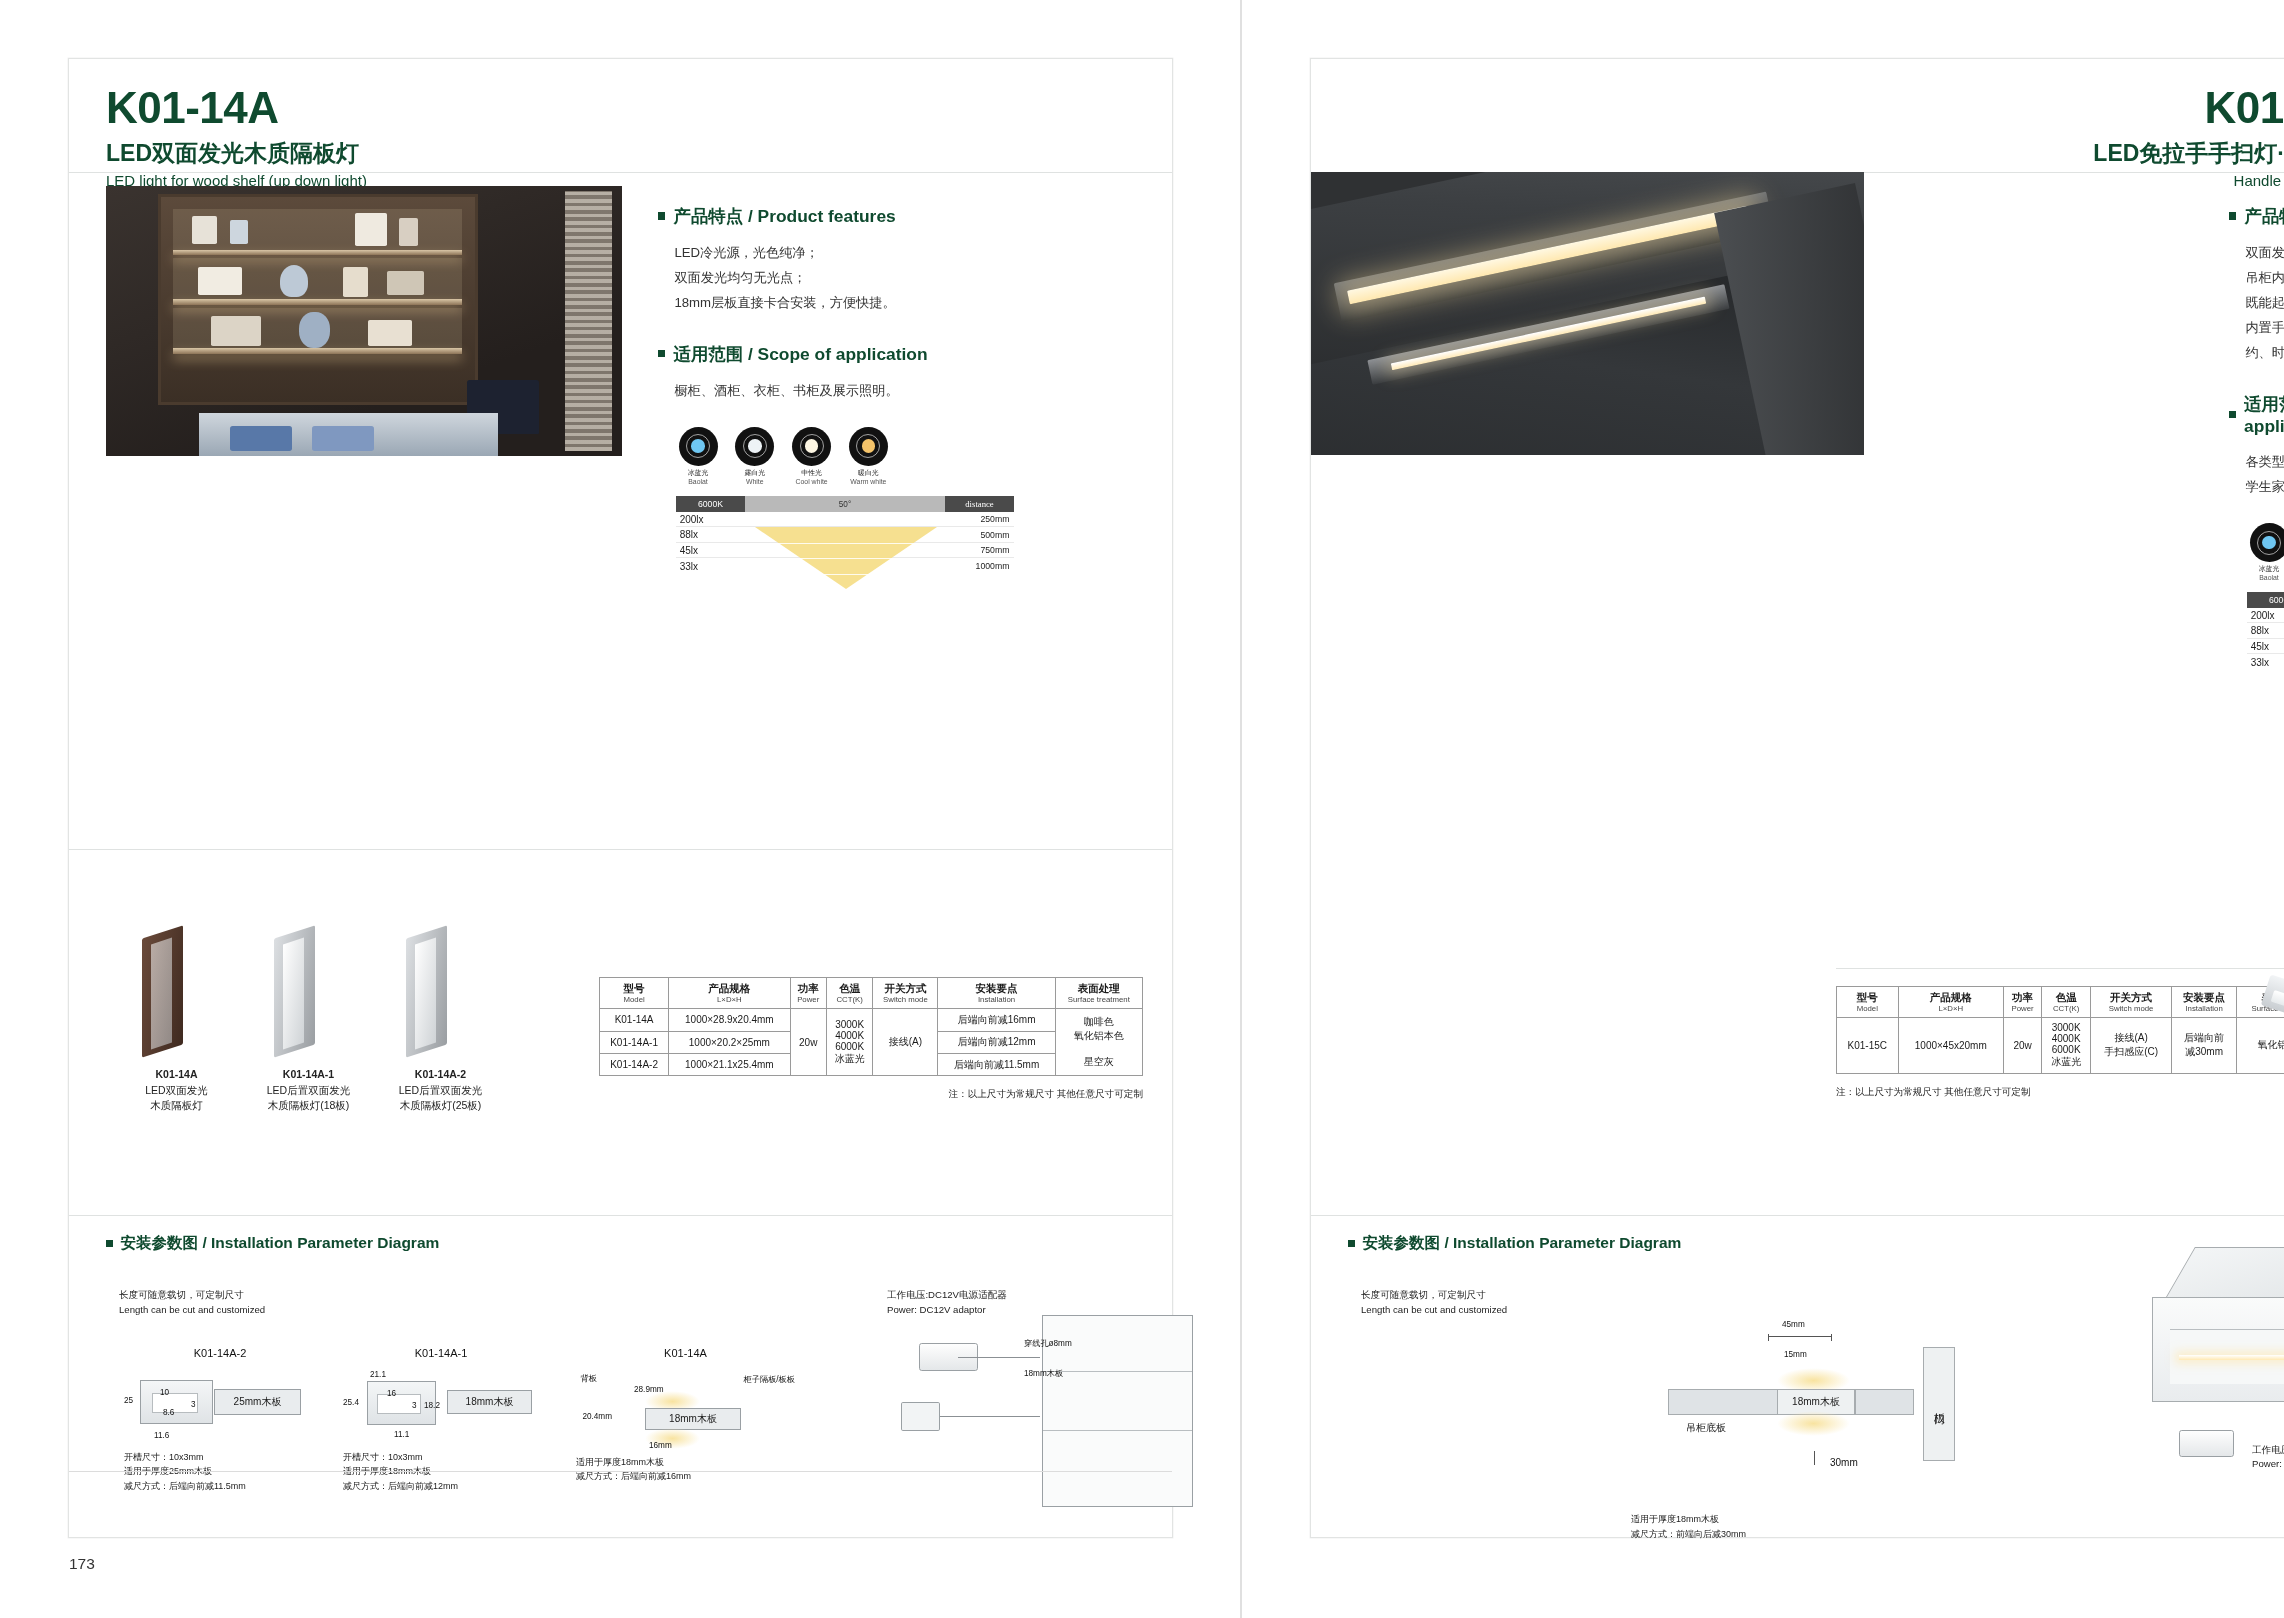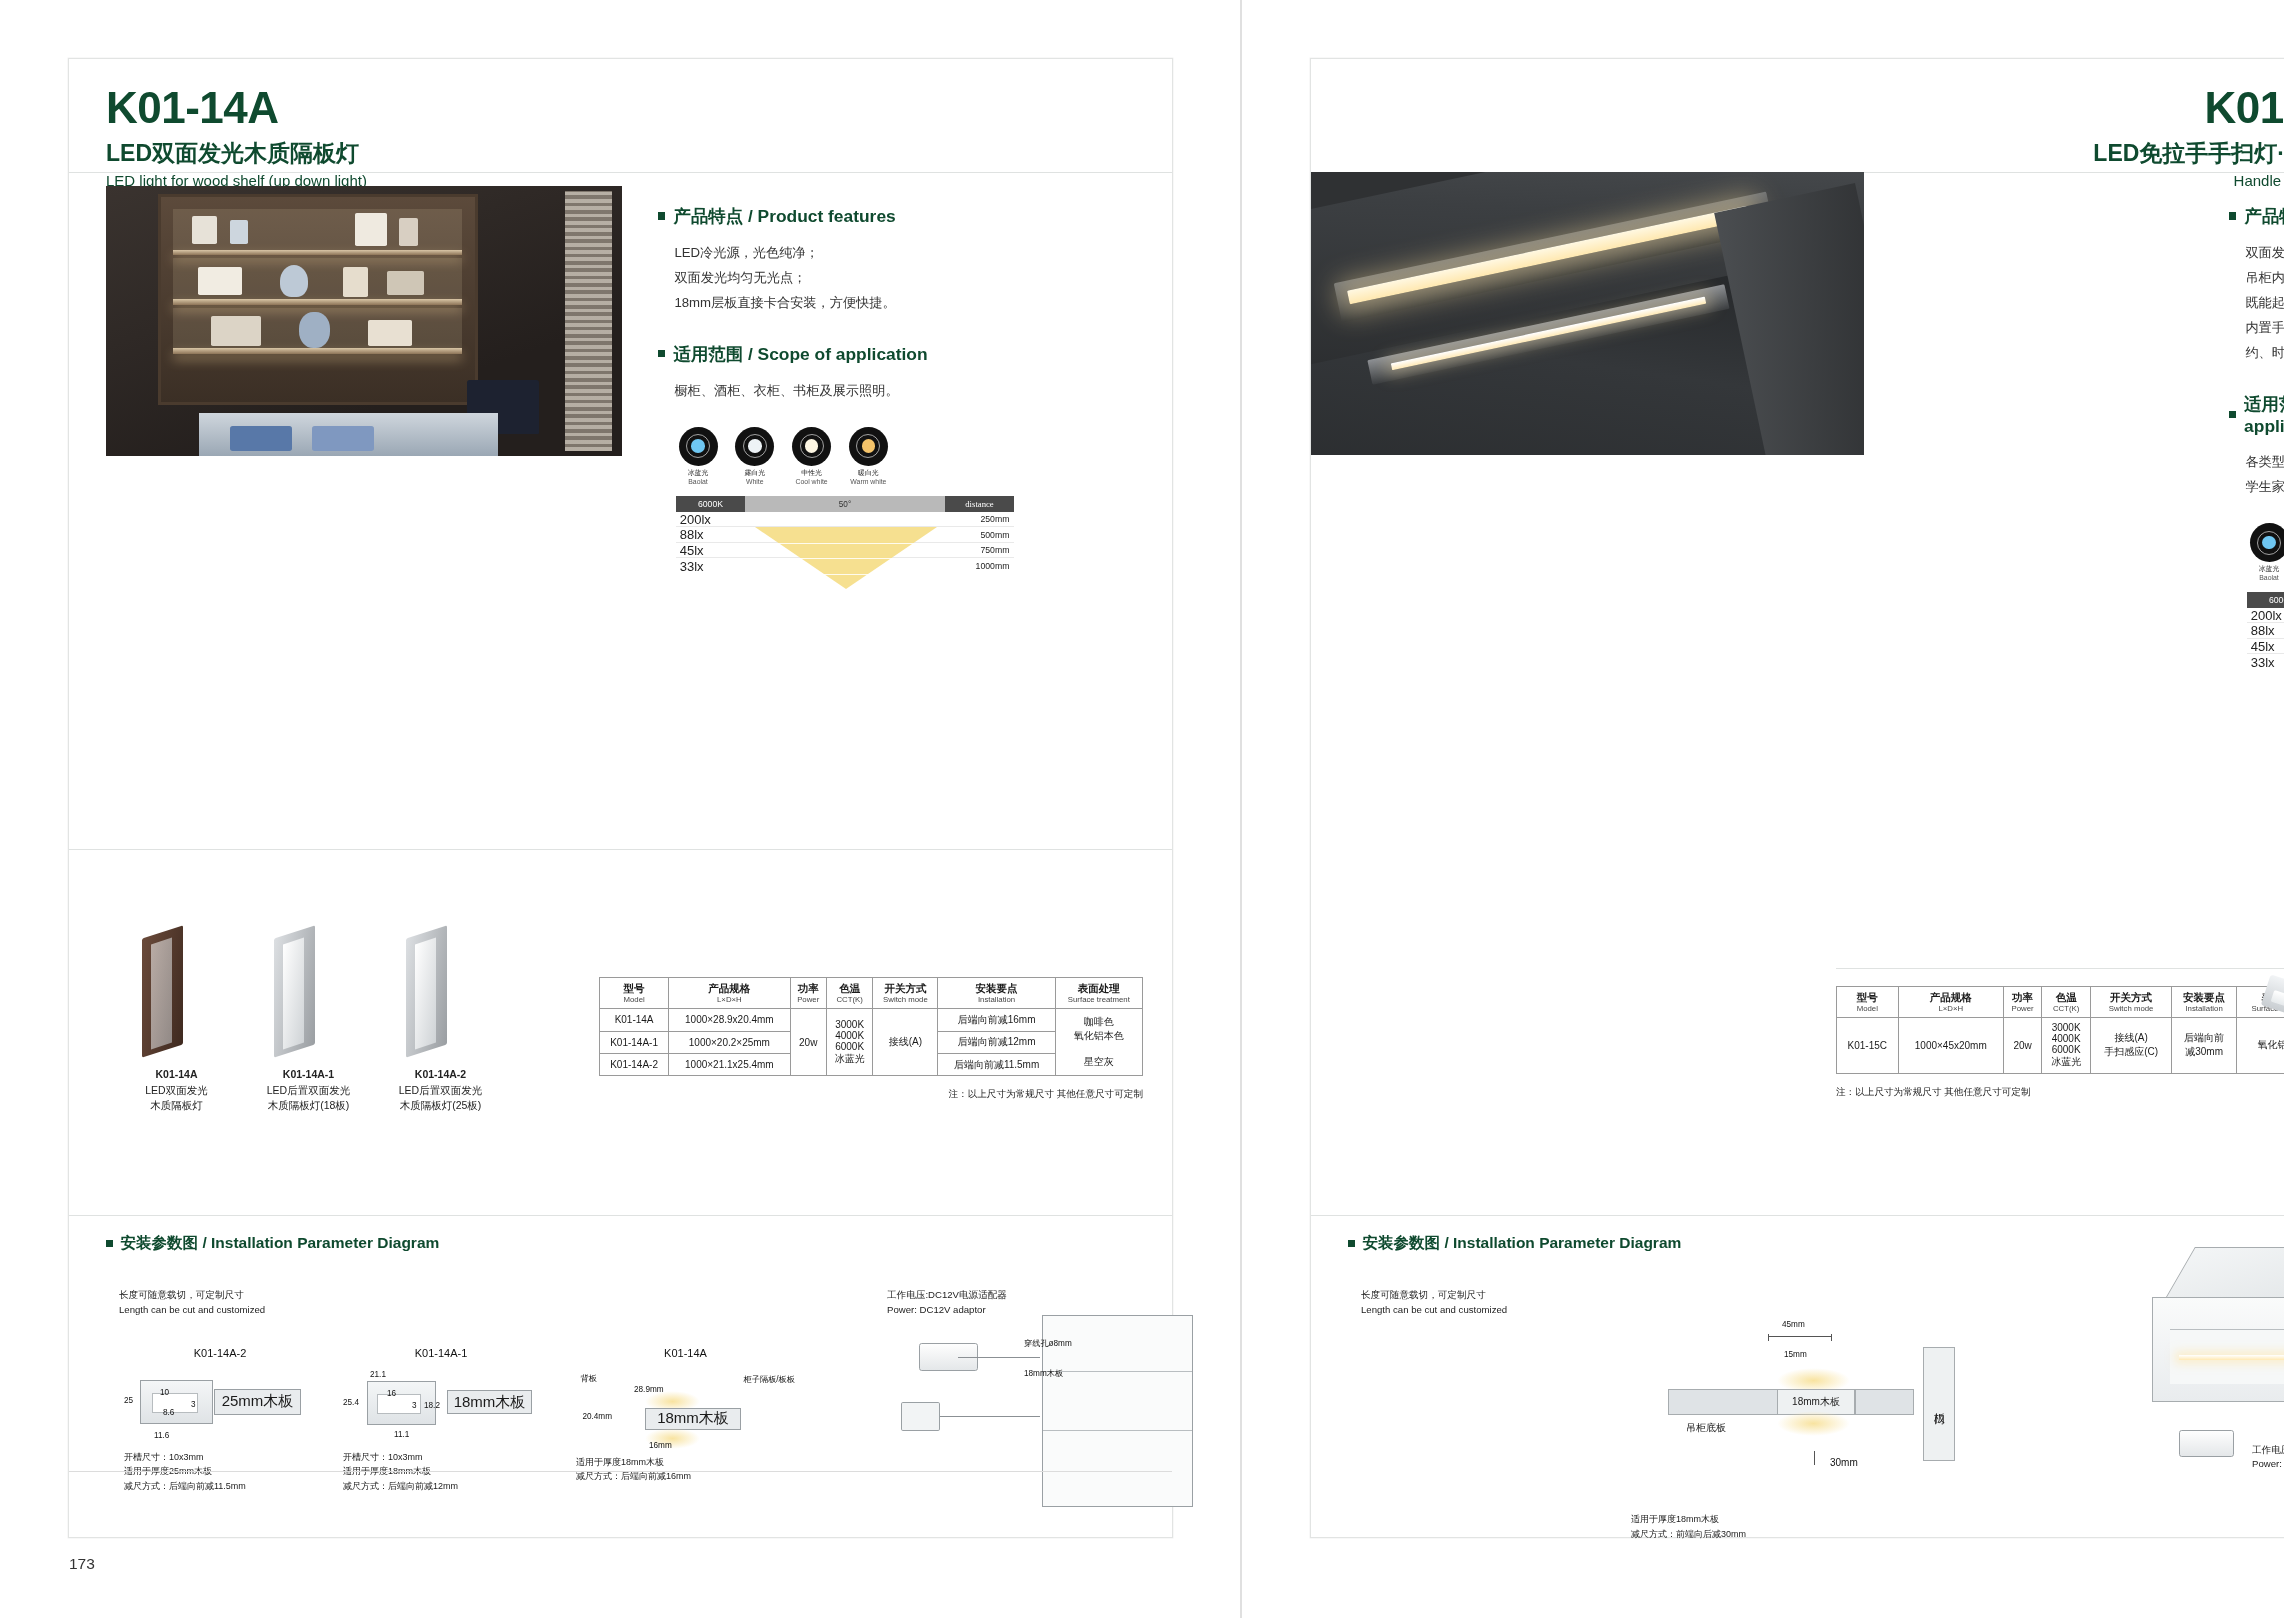--- a/index.html
+++ b/index.html
@@ -141,21 +141,21 @@
   .dist-head { display:flex; align-items:stretch; height:15.5px; }
   .dist-head .k { width:69px; background:#4a4a4a; color:#fff; font-size:8.7px;
       display:flex; align-items:center; justify-content:center; }
   .dist-head .beam { flex:1; background:#b9b9b9; position:relative; }
   .dist-head .beam span { position:absolute; left:50%; top:50%; transform:translate(-50%,-50%);
       font-size:8.2px; color:#333; }
   .dist-head .d { width:69px; background:#4a4a4a; color:#fff; font-size:8.7px;
       display:flex; align-items:center; justify-content:center;font-family:Liberation Serif, serif; }
   .dist-body { position:relative; }
   .dist-row { display:flex; align-items:stretch; height:15.5px; border-bottom:0.5px solid #e9e9e9; }
-  .dist-row .k { width:69px; font-size:13px; color:#222; display:flex; align-items:center; padding-left:3.7px; }
+  .dist-row .k { width:69px; font-size:10px; color:#222; display:flex; align-items:center; padding-left:3.7px; }
   .dist-row .mid { flex:1; position:relative; }
   .dist-row .d { width:69px; font-size:8.7px; color:#222; display:flex; align-items:center;
       justify-content:flex-end; padding-right:4.6px; }
   .beam-cone { position:absolute; left:69px; top:15.5px; width:201px; height:62px; overflow:hidden; }
   .beam-cone .tri {
     position:absolute; left:50%; top:0; transform:translateX(-50%);
     width:0; height:0; border-left:91px solid transparent; border-right:91px solid transparent;
     border-top:62px solid #f6de8a; opacity:.95;
   }
   .beam-cone .lvl { position:absolute; left:0; width:100%; height:0.5px; background:rgba(255,255,255,.85); }
@@ -217,21 +217,21 @@
   .dg .cap { font-size:9px; line-height:1.65; color:#222; margin-top:4px; }
 
   .profile {
     position:relative; width:105px; height:55px;
     background:linear-gradient(180deg,#f4f6f7,#dfe3e6);
     border:0.9px solid #9aa0a4;
   }
   .profile .slot { position:absolute; left:16.4px; top:15.5px; width:69px; height:24px; background:#fff; border:0.9px solid #b7bcbf; }
   .board {
     position:relative; width:137px; height:24px; background:#e9ecee; border:0.9px solid #9aa0a4;
-    display:flex; align-items:center; justify-content:center; font-size:15px;
+    display:flex; align-items:center; justify-content:center; font-size:10px;
   }
 
   .glow-up, .glow-dn { position:absolute; width:55px; height:21px;
      background:radial-gradient(ellipse at center,#f8e3a0,rgba(248,227,160,0) 70%); }
 
   
   .cab {
     position:absolute; left:818px; top:1229px; width:311px; height:256px;
   }
   .cab .box {

